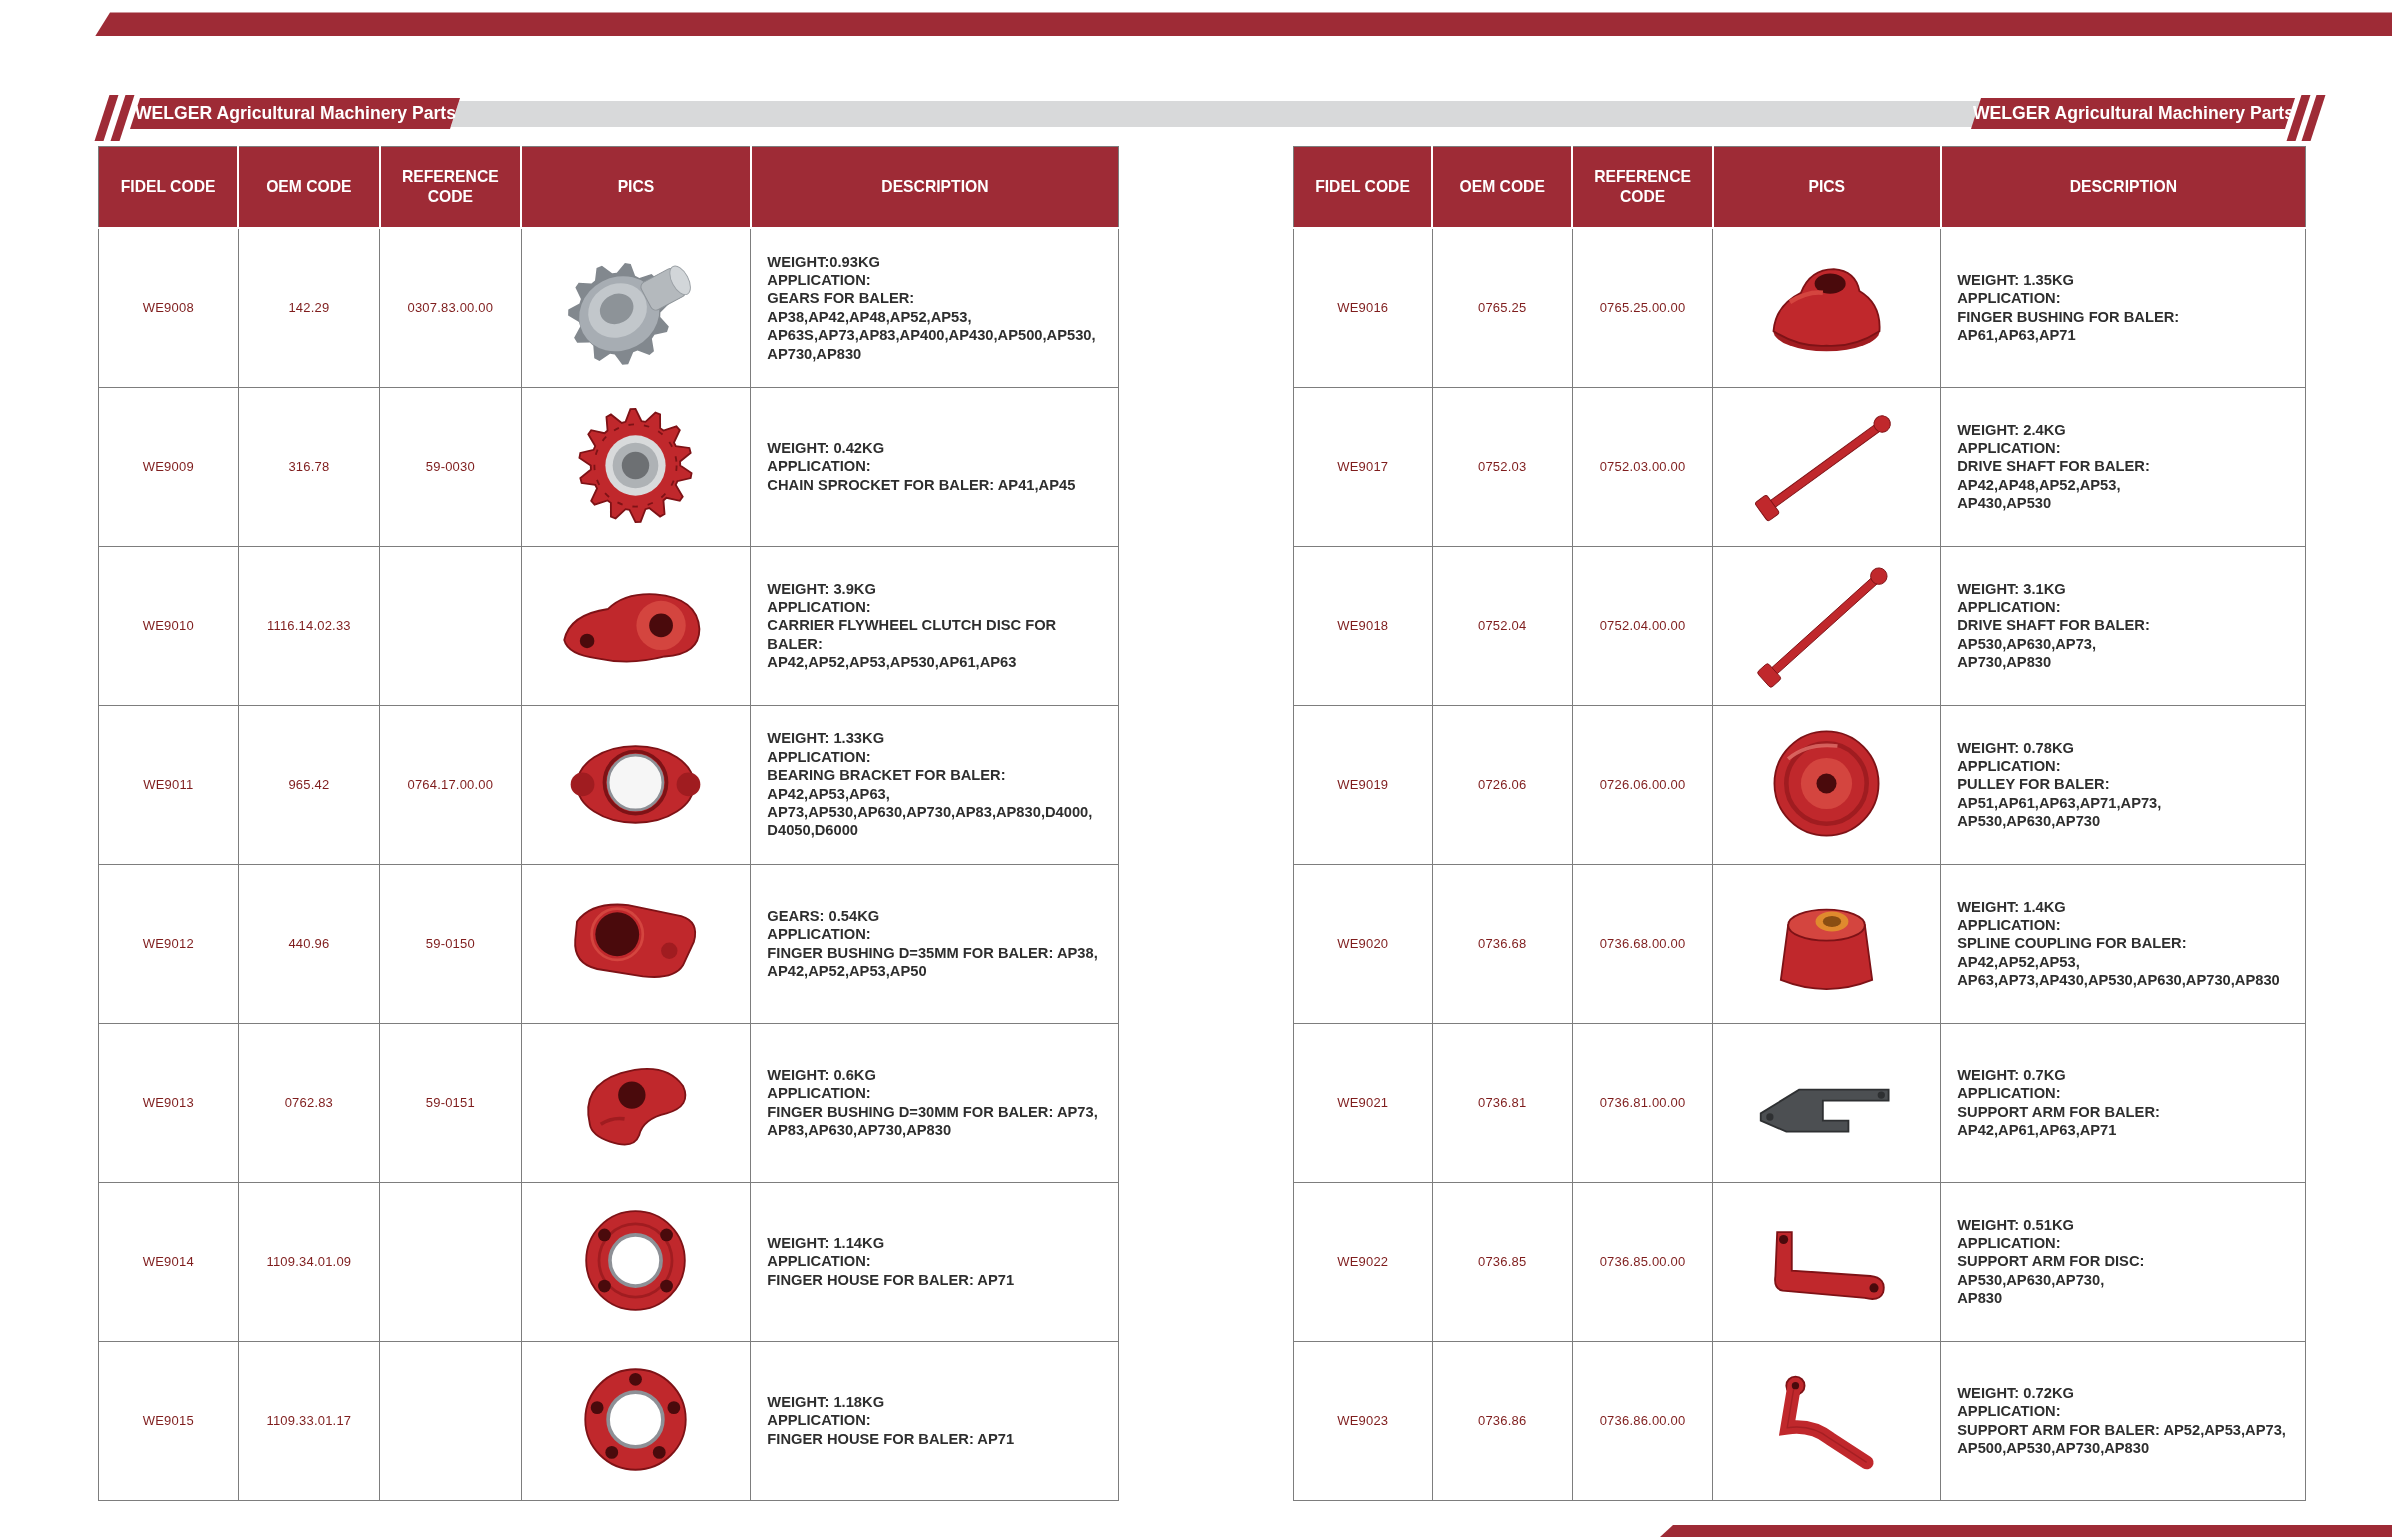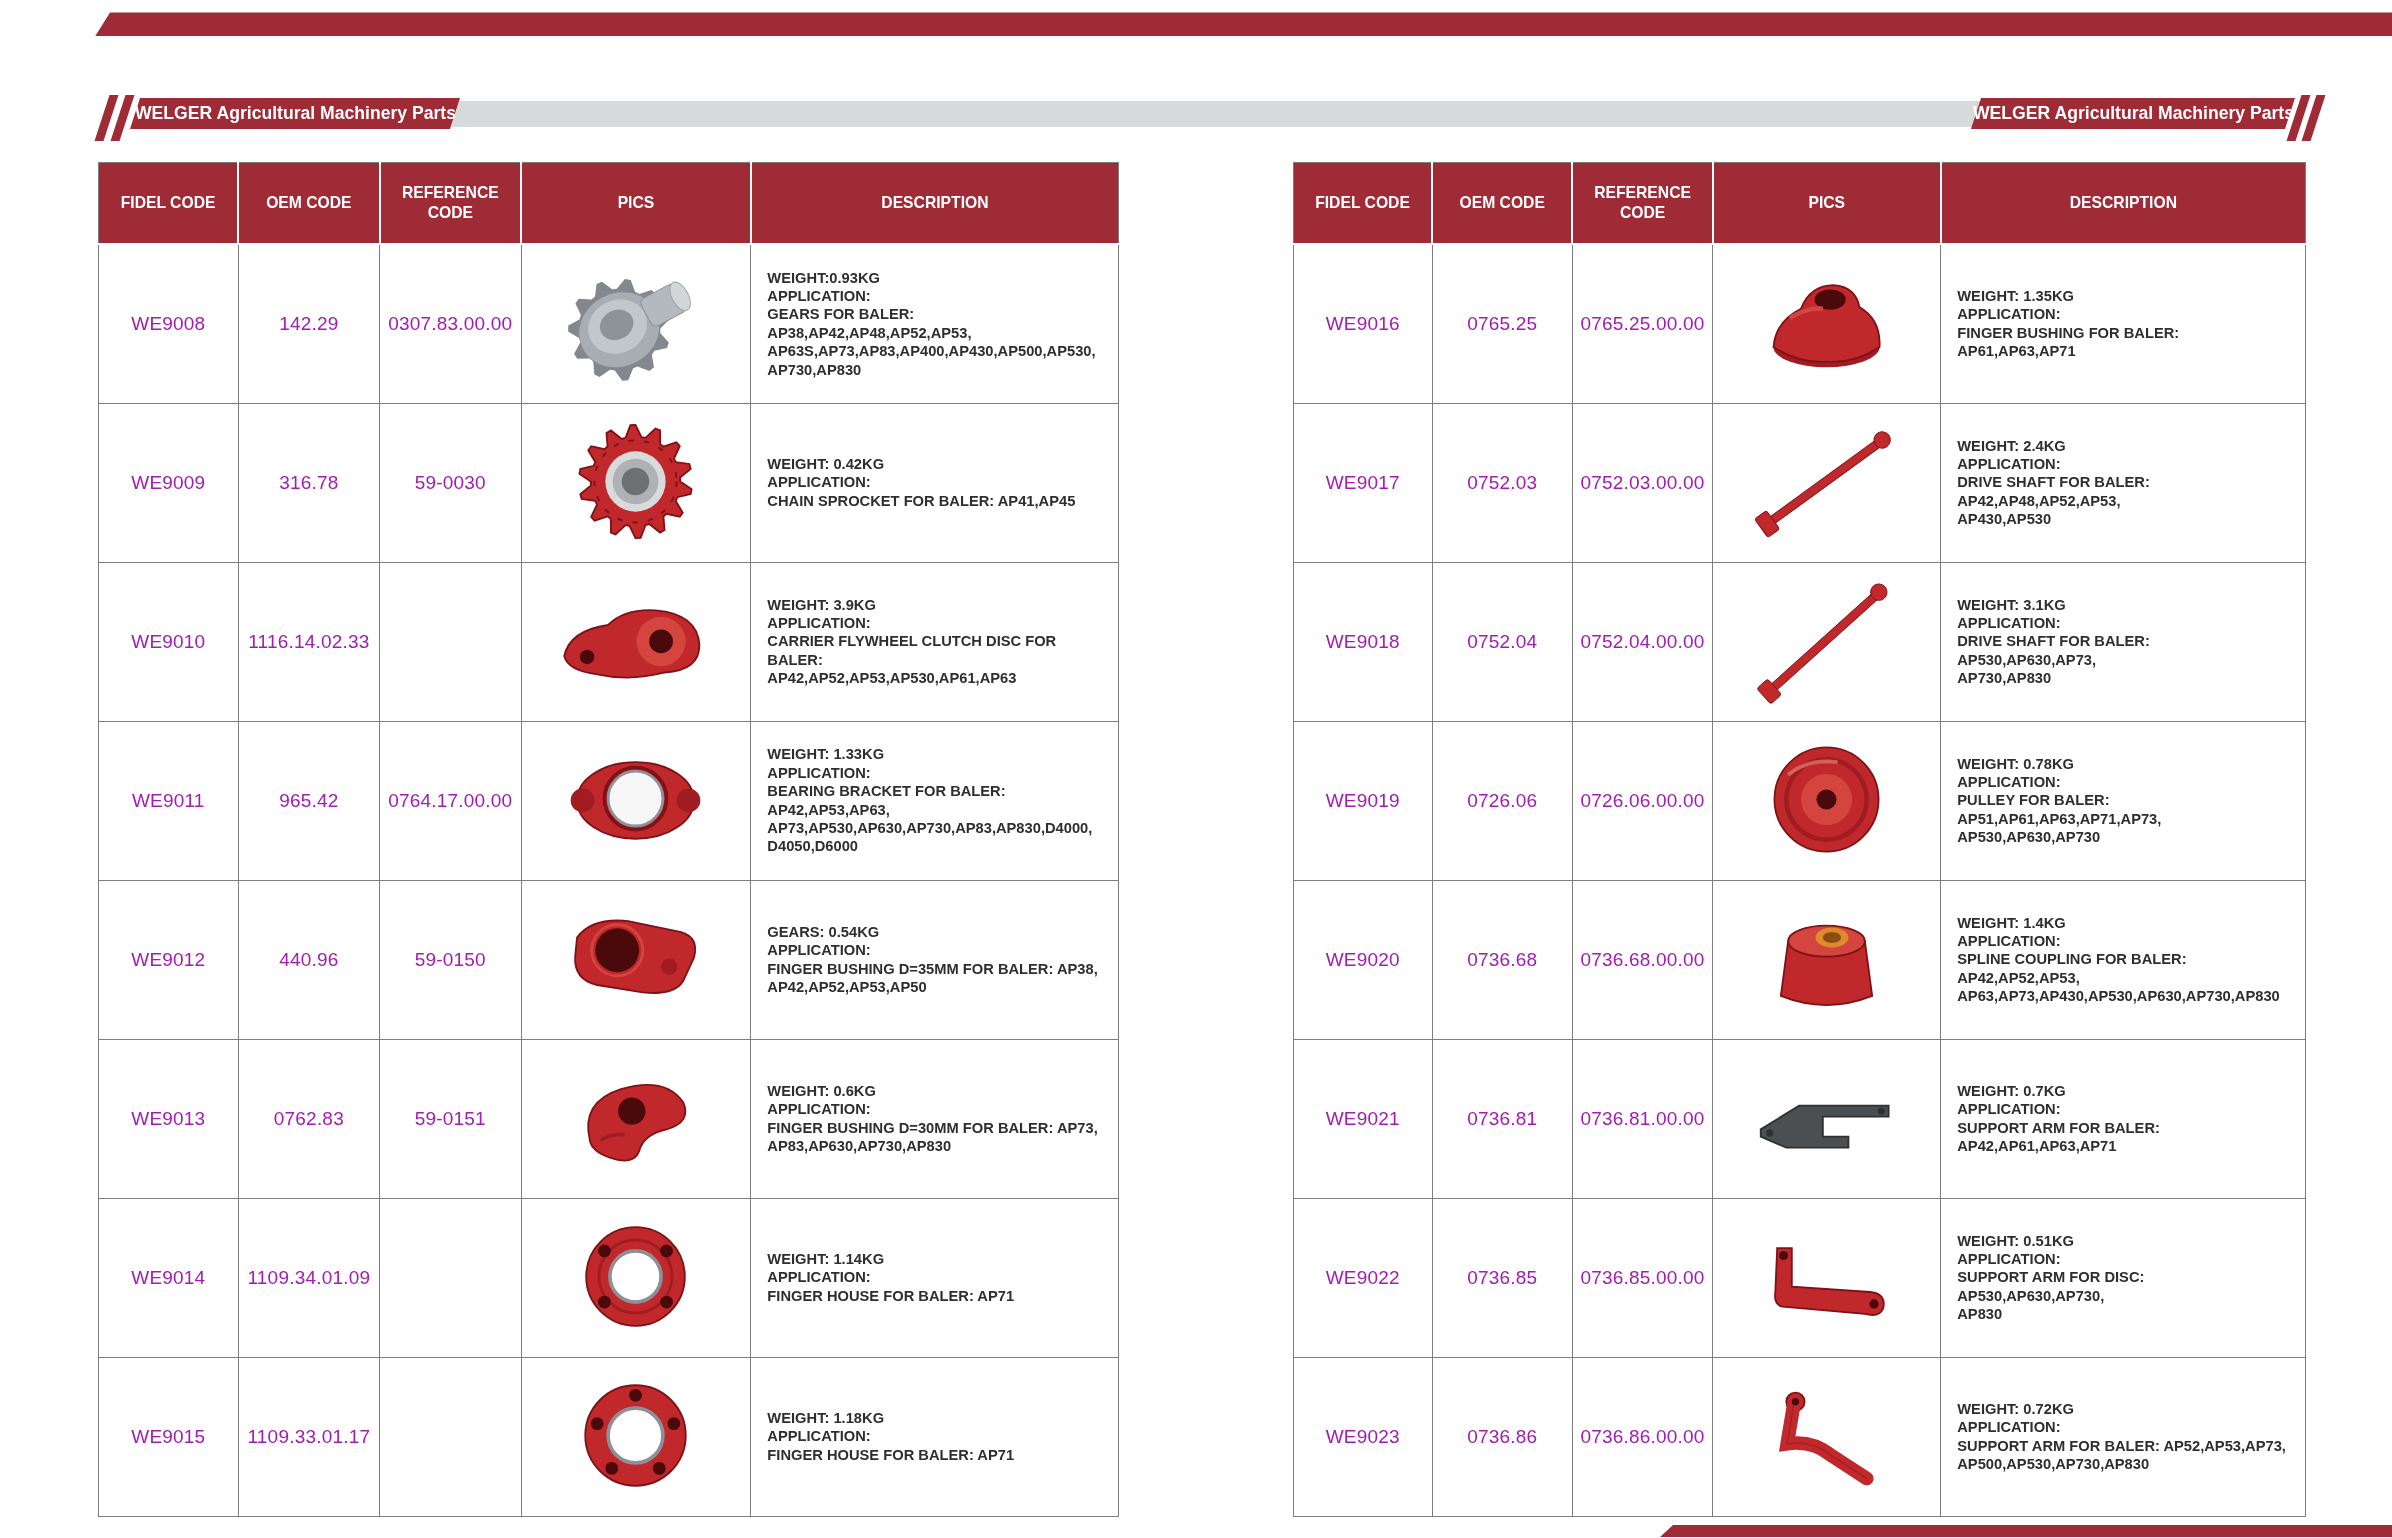--- a/index.html
+++ b/index.html
@@ -35,34 +35,34 @@
     position:absolute;top:98px;height:31px;background:var(--maroon);
     display:flex;align-items:center;justify-content:center;transform:skewX(-18deg);
   }
   .banner-plate.left{left:135px;width:320px;}
   .banner-plate.right{left:1976px;width:314px;}
   .banner-plate span{
     transform:skewX(18deg);color:#fff;font-weight:700;font-size:17.6px;white-space:nowrap;
   }
   
   .tbl{
-    position:absolute;top:162px;border-collapse:collapse;table-layout:fixed;background:#fff;
+    position:absolute;top:146px;border-collapse:collapse;table-layout:fixed;background:#fff;
     border:1px solid var(--border);border-bottom:1.9px solid #6e6e6e;
   }
   .tbl-left{left:98px;width:1021px;}
   .tbl-right{left:1293px;width:1013px;}
   .tbl th{
     background:var(--maroon);color:#fff;font-size:15.7px;font-weight:700;text-align:center;
     vertical-align:middle;height:80px;border:2.9px solid #fff;border-top:none;line-height:1.3;padding:0 5.7px;
   }
   .tbl th:first-child{border-left:none}
   .tbl th:last-child{border-right:none}
   .tbl td{border:1px solid var(--border);vertical-align:middle;}
   .tbl tr.part-row{height:159px;}
-  .code-cell{text-align:center;font-size:19px;color:#a21caf;letter-spacing:0.2px;}
+  .code-cell{text-align:center;font-size:13px;color:#7f1d1d;letter-spacing:0.2px;}
   .pic-cell{text-align:center;}
   .pic-wrap{display:inline-block;line-height:0;}
   .desc-inner{padding:0 15px;font-weight:bold;}
   .desc-line{font-size:14.7px;line-height:1.25;color:#2e2e2e;text-align:left;}
 </style>
 </head>
 <body>
 
 <div class="page">
   <div class="top-strip"></div>

